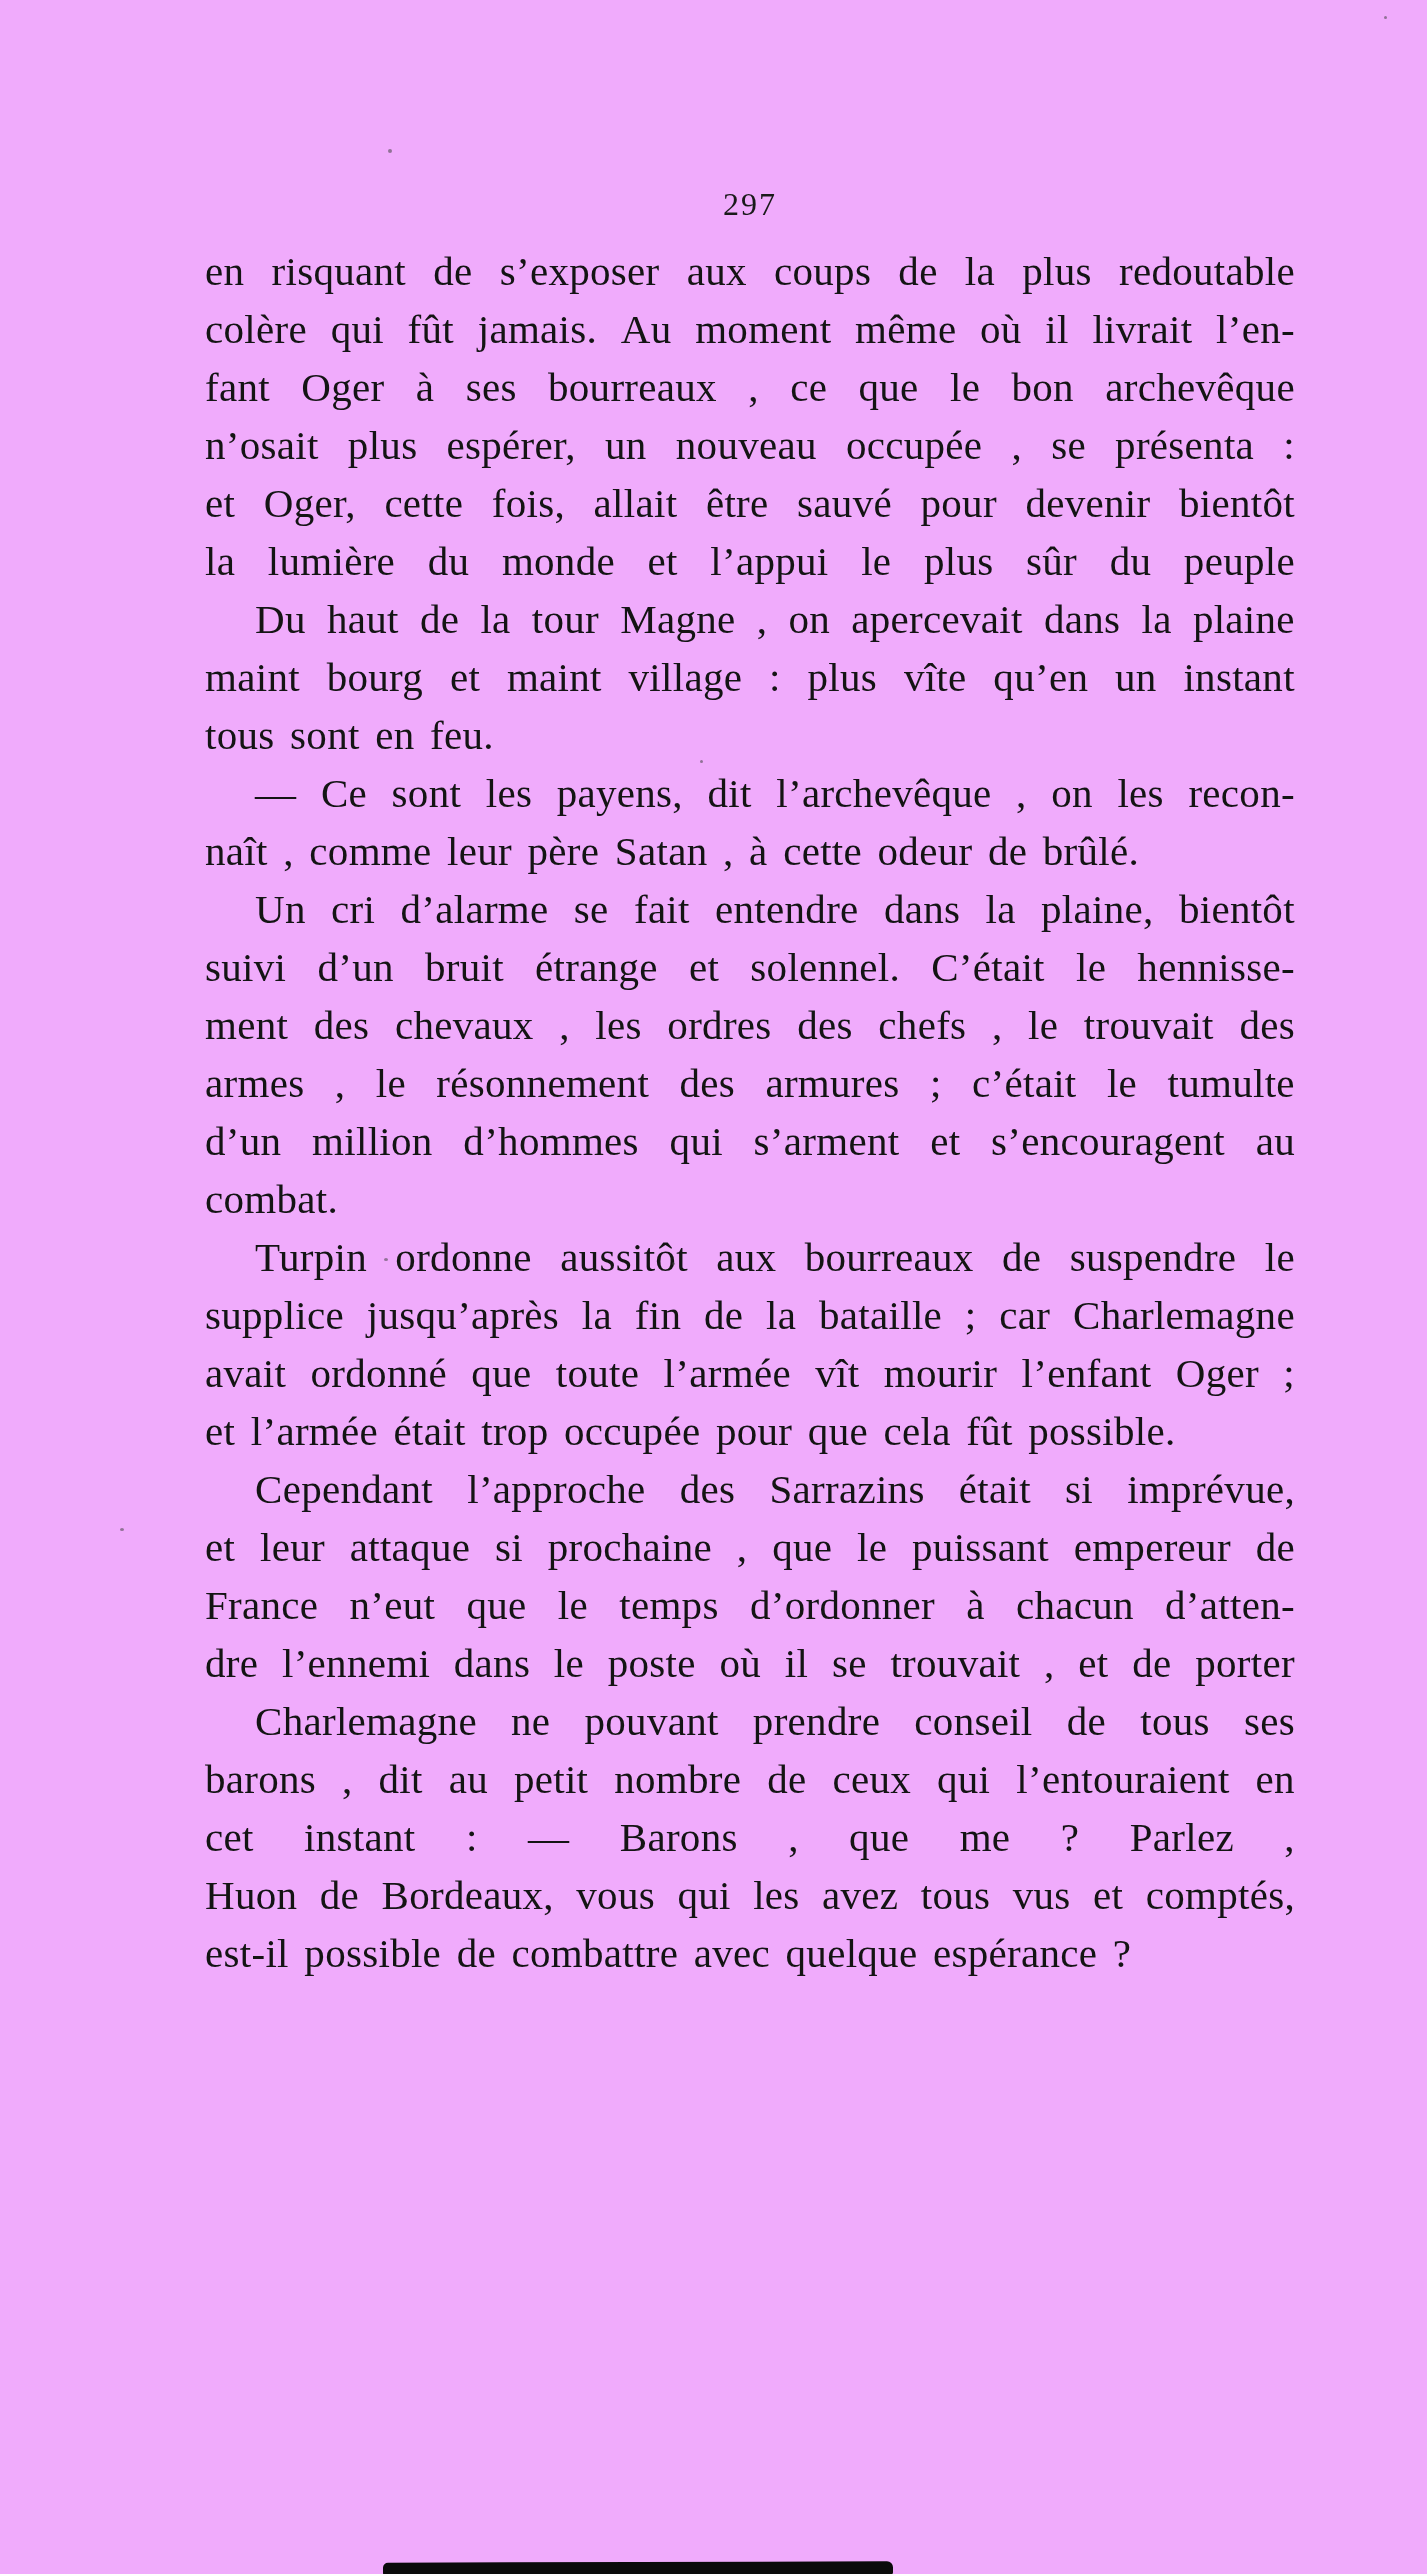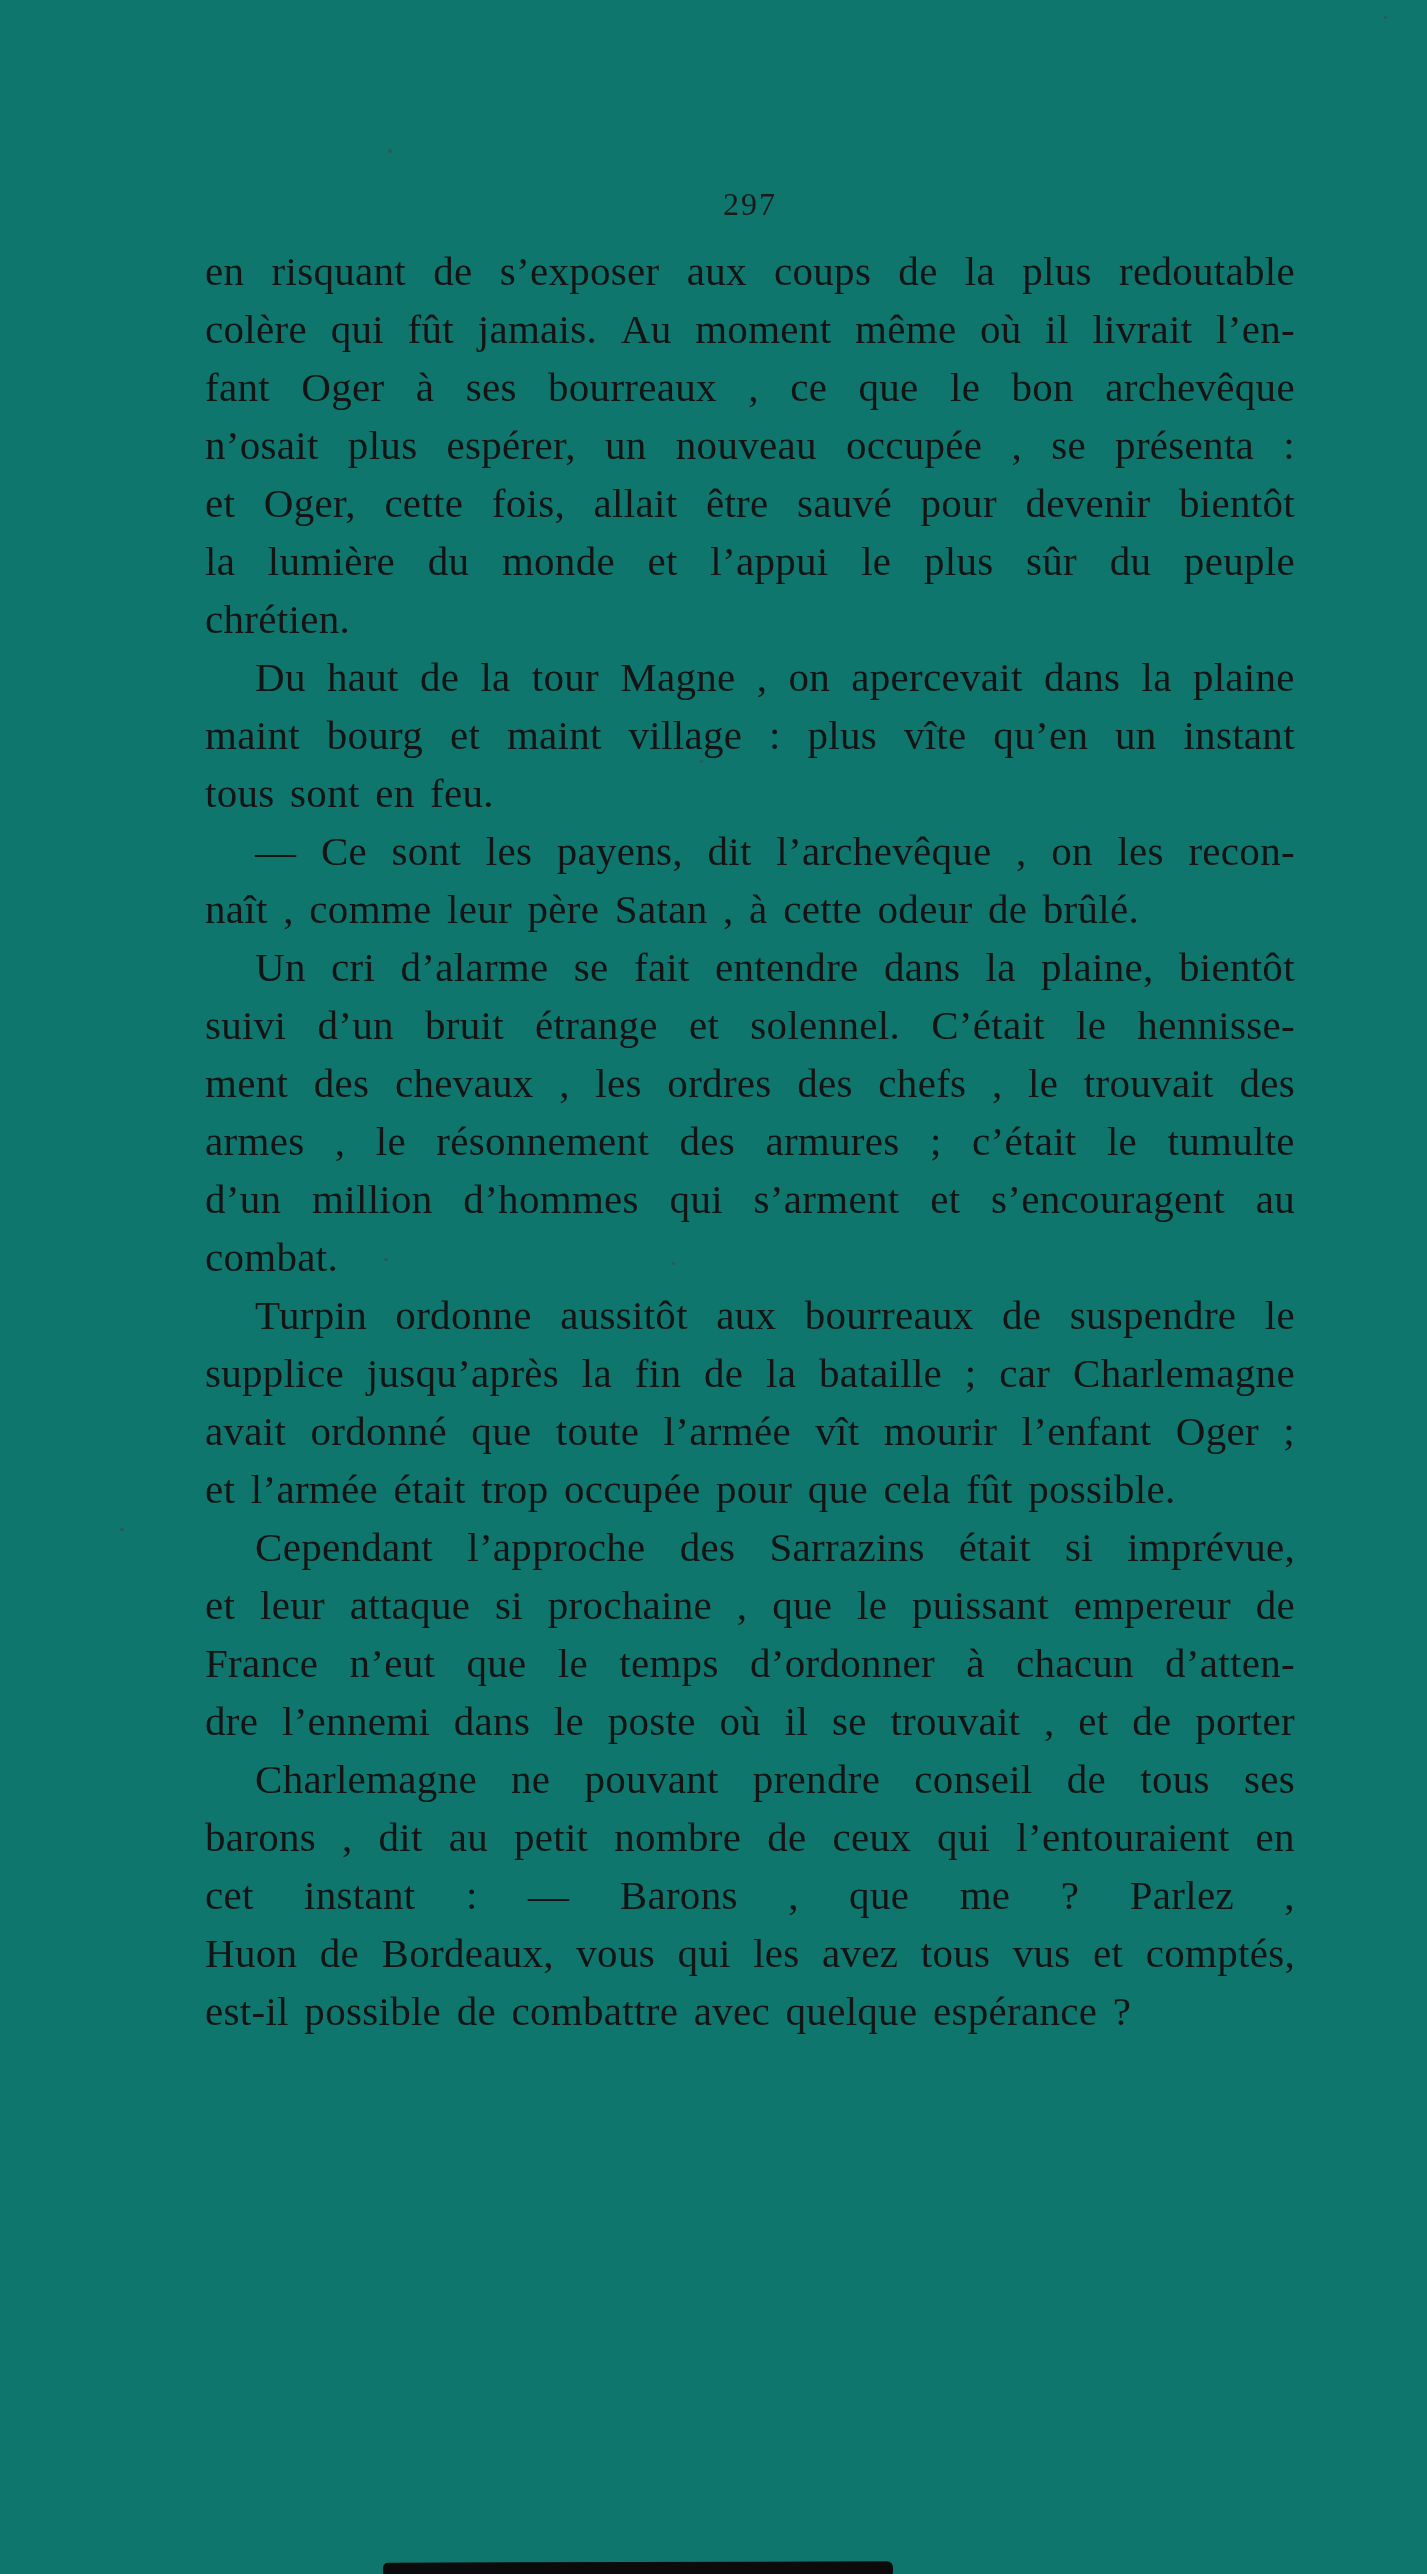--- a/index.html
+++ b/index.html
@@ -4,21 +4,21 @@
 <style>
   html, body {
     margin: 0;
     padding: 0;
     background: #ffffff;
   }
   .page {
     position: relative;
     width: 1427px;
     height: 2574px;
-    background: #0f766e;
+    background: #f0abfc;
     overflow: hidden;
     font-family: "Liberation Serif", "DejaVu Serif", serif;
     color: #141414;
   }
   .pagenum {
     position: absolute;
     top: 188px;
     left: 205px;
     width: 1090px;
     text-align: center;
@@ -142,21 +142,20 @@
         <span>du</span>
         <span>monde</span>
         <span>et</span>
         <span>l’appui</span>
         <span>le</span>
         <span>plus</span>
         <span>sûr</span>
         <span>du</span>
         <span>peuple</span>
       </div>
-    <div class="line last">chrétien.</div>
 
     <div class="line indent">
         <span>Du</span>
         <span>haut</span>
         <span>de</span>
         <span>la</span>
         <span>tour</span>
         <span>Magne</span>
         <span>,</span>
         <span>on</span>

